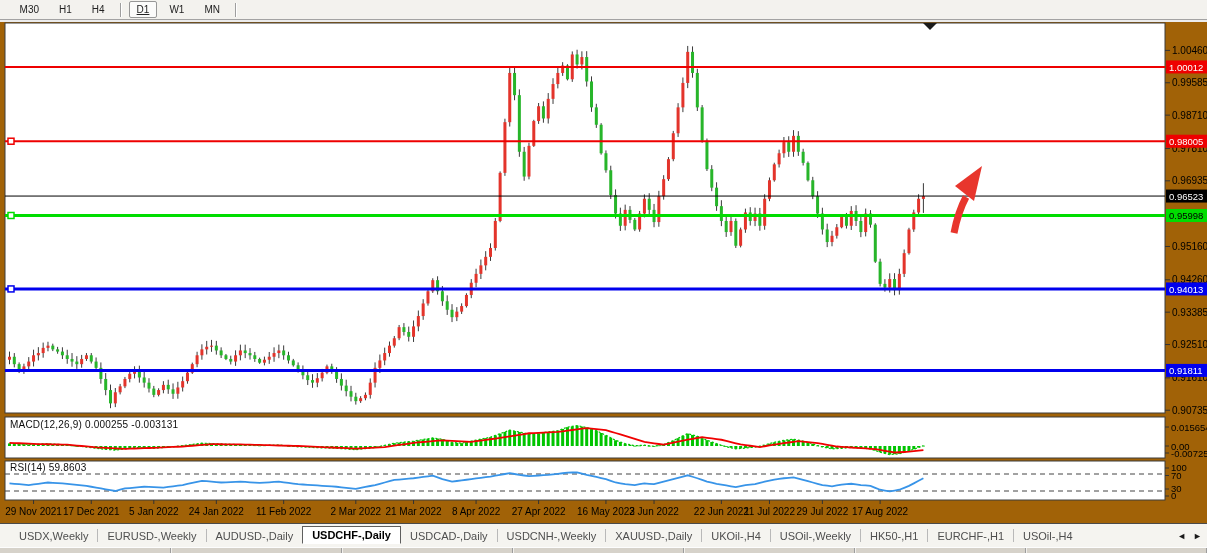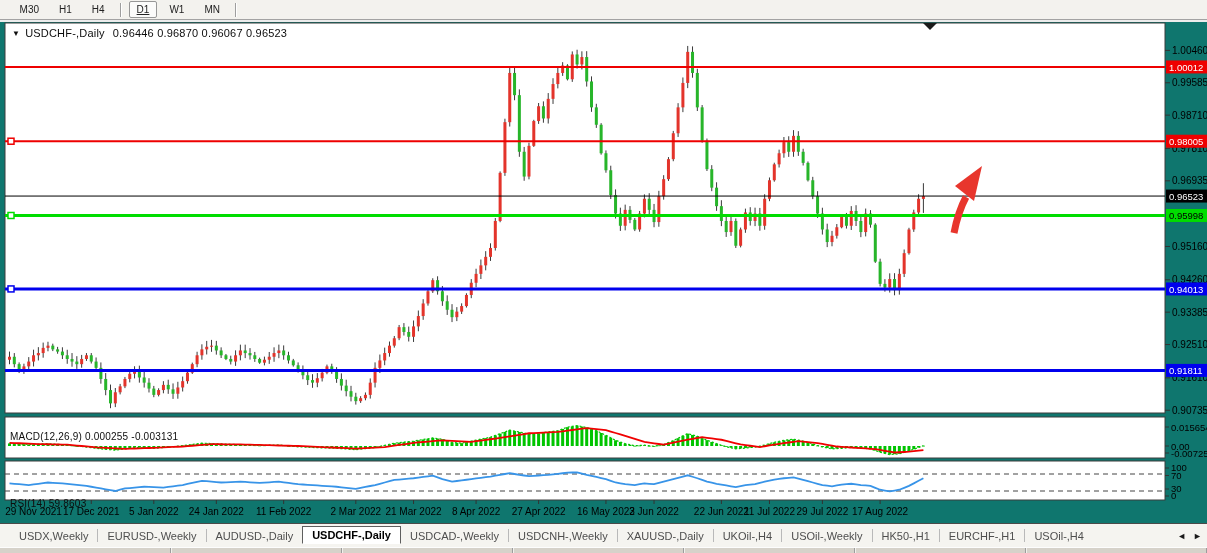--- a/index.html
+++ b/index.html
@@ -1,32 +1,32 @@
 <!DOCTYPE html>
 <html><head>
 <meta charset="utf-8">
 <style>
   html,body{margin:0;padding:0;background:#fff;}
   body{width:1207px;height:553px;overflow:hidden;font-family:"Liberation Sans",sans-serif;}
-  #app{position:relative;width:1207px;height:553px;background:#0f766e;}
+  #app{position:relative;width:1207px;height:553px;background:#a16207;}
   
   .toolbar{position:absolute;left:0;top:0;width:1207px;height:19px;background:#f3f2ee;
     border-bottom:1px solid #a3a3a3;box-shadow:0 2px 0 #ececec;display:flex;align-items:center;z-index:5;}
   .tf-btn{font-size:10px;color:#222;padding:2px 7px;margin:0 2px;border:1px solid transparent;cursor:default;white-space:nowrap;}
   .tf-btn.clipped{margin-left:-7px;padding-left:0;}
   .tf-btn.active{border:1px solid #979797;background:#fbfbfa;border-radius:2px;text-decoration:underline;}
   .tb-sep{width:0;height:14px;border-left:1px solid #9e9e9e;border-right:1px solid #fff;margin:0 5px;}
   .corner-block{position:absolute;right:0;top:0;width:15px;height:19px;background:#141414;}
   
   .legend{position:absolute;left:12px;top:27px;font-size:11px;color:#0d0d0d;z-index:3;letter-spacing:.2px;}
   .legend .tri{font-size:8px;vertical-align:1px;margin-right:5px;}
   .legend .ohlc{margin-left:8px;}
   .ind-label{position:absolute;font-size:10px;color:#0d0d0d;z-index:3;letter-spacing:.2px;}
-  #macd-label{left:10px;top:419px;margin-top:12px;}
-  #rsi-label{left:10px;top:462px;margin-top:36px;}
+  #macd-label{left:10px;top:419px;}
+  #rsi-label{left:10px;top:462px;}
   svg{position:absolute;left:0;top:0;}
   #chart-svg text{font-family:"Liberation Sans",sans-serif;}
   
   .tabbar{position:absolute;left:0;top:523px;width:1207px;height:24px;background:#f5f4f0;
     border-top:1px solid #4a4a4a;display:flex;align-items:center;padding-left:10px;box-sizing:border-box;z-index:4;}
   .tab{font-size:11px;color:#4e4e4e;padding:3px 9px;white-space:nowrap;cursor:default;}
   .tab.active{background:#fff;border:1px solid #5e5e5e;border-bottom:1px solid #fff;color:#000;font-weight:700;
     padding:2px 9px;margin-top:-2px;}
   .tab-sep{width:0;height:13px;border-left:1px solid #b9b9b9;}
   .tab-arrows{margin-left:auto;margin-right:5px;display:flex;gap:7px;font-size:9px;color:#1a1a1a;}
@@ -47,23 +47,20 @@
       <div class="tf-btn">H1</div>
       <div class="tf-btn">H4</div>
       <div class="tb-sep"></div>
       <div class="tf-btn active">D1</div>
       <div class="tf-btn">W1</div>
       <div class="tf-btn">MN</div>
       <div class="tb-sep"></div>
     </div>
   <div class="corner-block"></div>
 
-  <div class="legend">
-    <span class="tri">▼</span><span>USDCHF-,Daily</span><span class="ohlc">0.96446 0.96870 0.96067 0.96523</span>
-  </div>
 
   <div class="ind-label" id="macd-label">
     <span>MACD(12,26,9)</span>
     <span>0.000255 -0.003131</span>
   </div>
   <div class="ind-label" id="rsi-label">
     <span>RSI(14)</span>
     <span>59.8603</span>
   </div>
 
@@ -741,21 +738,21 @@
       <text x="880.1099999999999" y="515" font-size="10" fill="#000" text-anchor="middle">17 Aug 2022</text>
     </svg>
 
   <div class="tabbar" id="tabbar">
       <div class="tab">USDX,Weekly</div>
       <div class="tab-sep"></div>
       <div class="tab">EURUSD-,Weekly</div>
       <div class="tab-sep"></div>
       <div class="tab">AUDUSD-,Daily</div>
       <div class="tab active">USDCHF-,Daily</div>
-      <div class="tab">USDCAD-,Weekly</div>
+      <div class="tab">USDCAD-,Daily</div>
       <div class="tab-sep"></div>
       <div class="tab">USDCNH-,Weekly</div>
       <div class="tab-sep"></div>
       <div class="tab">XAUUSD-,Daily</div>
       <div class="tab-sep"></div>
       <div class="tab">UKOil-,H4</div>
       <div class="tab-sep"></div>
       <div class="tab">USOil-,Weekly</div>
       <div class="tab-sep"></div>
       <div class="tab">HK50-,H1</div>

